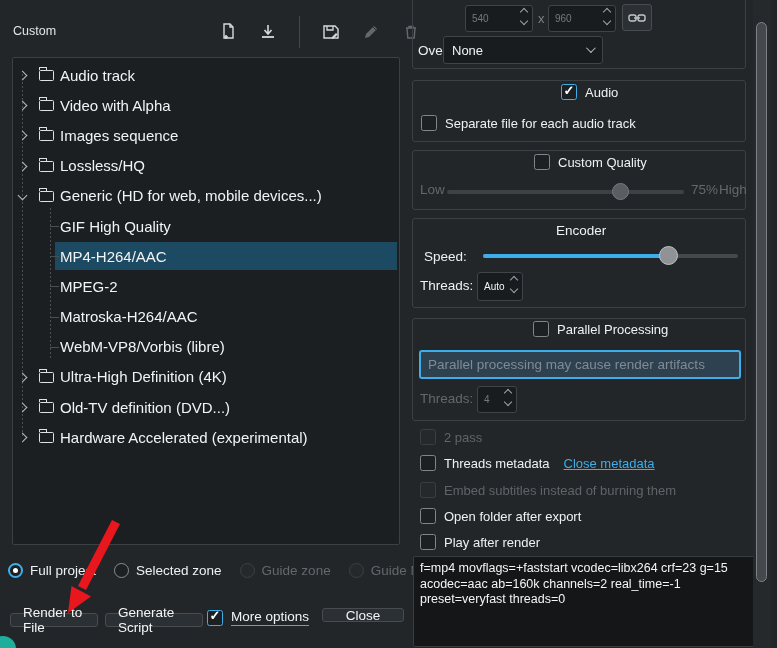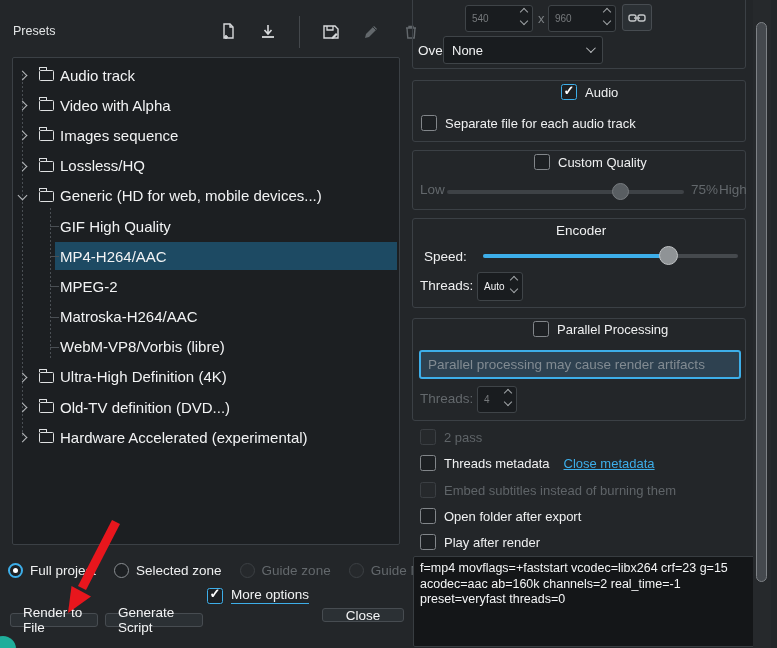--- a/index.html
+++ b/index.html
@@ -28,21 +28,21 @@
 
   
   .zone-row{position:absolute;left:8px;top:563px;display:flex;align-items:center;gap:0;}
   .zopt{display:flex;align-items:center;margin-right:18px;}
   .radio{width:15px;height:15px;border-radius:50%;border:1.6px solid #8a8e92;background:#1d2023;position:relative;flex:0 0 auto;}
   .radio.on{border-color:#3daee9;border-width:2px;}
   .radio.on::after{content:"";position:absolute;left:3.2px;top:3.2px;width:5px;height:5px;border-radius:50%;background:#ffffff;}
   .radio.dis{border-color:#3c4044;background:#26292c;}
   .zopt .zl{margin-left:7px;font-size:13.5px;}
   .zopt .zl.dis{color:#63686c;}
-  .moreopts{position:absolute;left:163px;top:587px;display:flex;align-items:center;padding-left:44px;}
+  .moreopts{position:absolute;left:163px;top:609px;display:flex;align-items:center;padding-left:44px;}
   .moreopts .ml{margin-left:8px;font-size:13.5px;color:#f2f3f4;border-bottom:1px solid #3daee9;padding-bottom:1px;}
   .cb{width:16px;height:16px;border:1.6px solid #82868a;border-radius:2.5px;background:#1d2023;position:relative;flex:0 0 auto;}
   .cb.ck{border-color:#3daee9;}
   .cb.ck::after{content:"✓";position:absolute;left:1.5px;top:-2.5px;color:#ffffff;font-size:13px;font-weight:bold;}
   .cb.dis{border-color:#3b3f43;background:#26292c;}
   .btn{position:absolute;height:14px;background:#2b3034;border:1px solid #474c51;border-radius:3px;color:#f4f5f6;font-size:13.5px;display:flex;align-items:center;justify-content:center;padding:0 12px;}
   .teal-dot{position:absolute;left:-10px;top:636px;width:26px;height:26px;border-radius:50%;background:#1fae9b;}
   .arrow-svg{position:absolute;left:0;top:0;pointer-events:none;z-index:10;}
 
   
@@ -72,21 +72,21 @@
   .args-box{position:absolute;left:413px;top:556px;width:357px;height:91px;background:#141618;border:1px solid #383d41;border-radius:2px;color:#f4f5f6;font-size:12.5px;line-height:15.5px;padding:4px 6px;resize:none;outline:none;overflow:hidden;white-space:pre-wrap;word-break:break-word;}
   .scrollbar{position:absolute;left:753px;top:0;width:18px;height:648px;background:#26292c;}
   .thumb{position:absolute;left:3px;top:22px;width:11px;height:560px;border-radius:6px;background:#45494e;border:1px solid #7e8286;}
   svg{display:block;}
 </style>
 </head>
 <body>
 
 <div id="app">
 
-  <div class="presets-title">Presets</div>
+  <div class="presets-title">Custom</div>
 
   <div class="toolbar">
     <div class="tbtn">
       <span>
         <svg width="20" height="20" viewBox="0 0 20 20">
             <path d="M6 2 h6 l3 3 v11 h-9 z" fill="none" stroke="#d7d9db" stroke-width="1.4"></path>
             <path d="M12 2 v3 h3" fill="none" stroke="#d7d9db" stroke-width="1.4"></path>
             <path d="M8 13 v4 M6 15 h4" stroke="#d7d9db" stroke-width="1.6"></path>
           </svg>
       </span>

